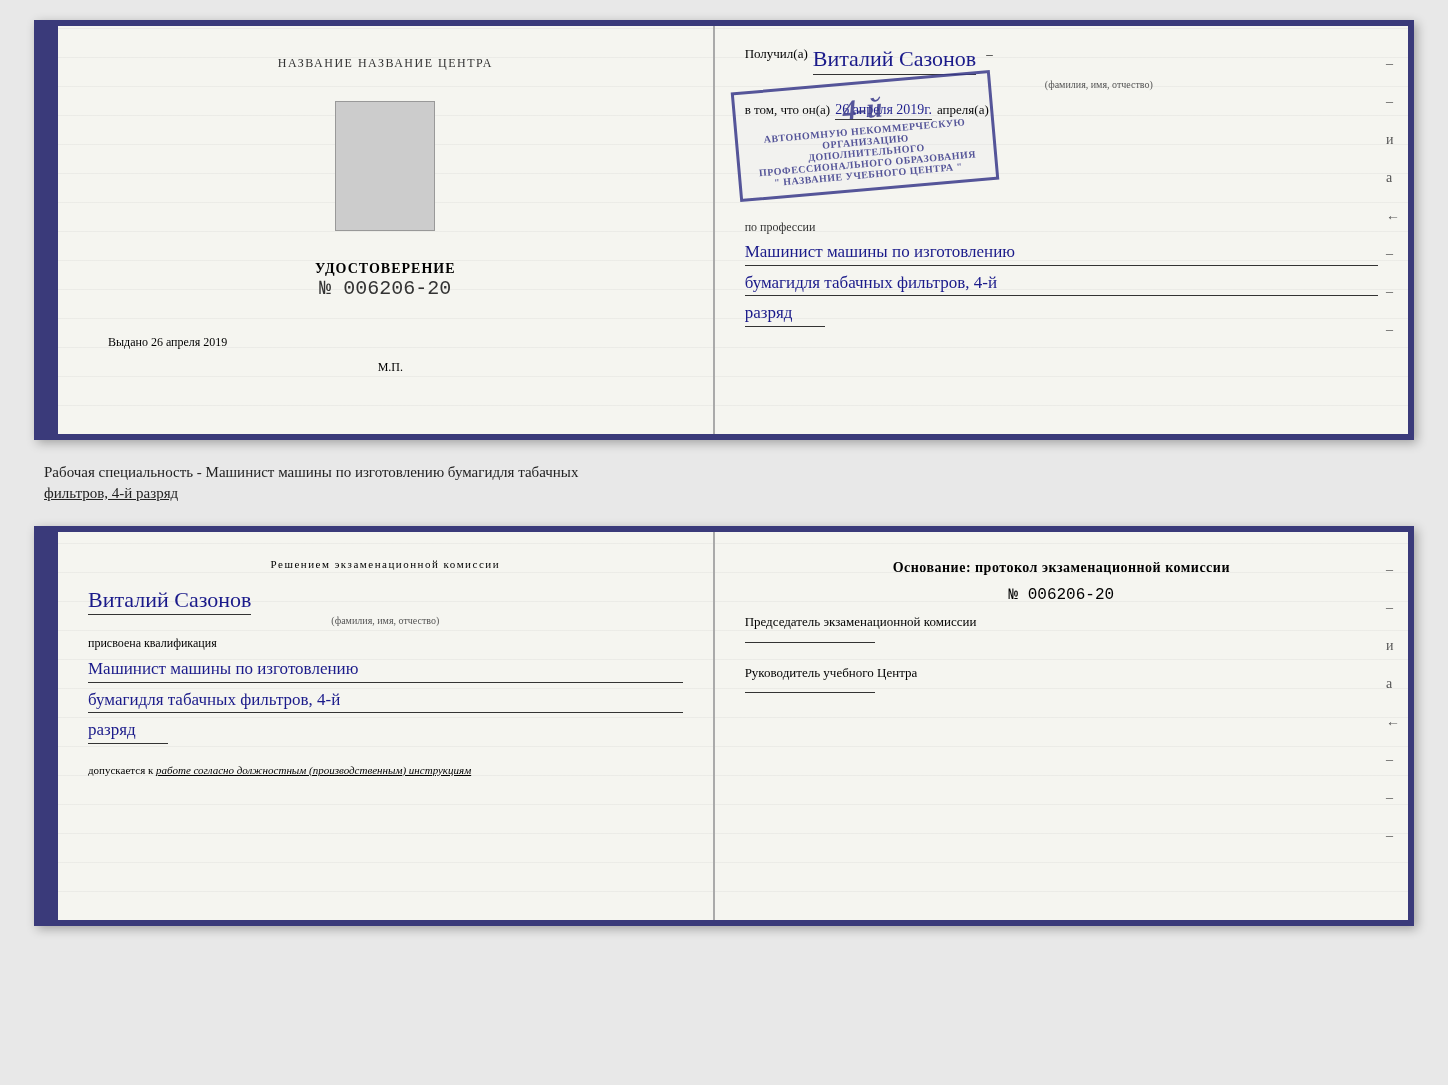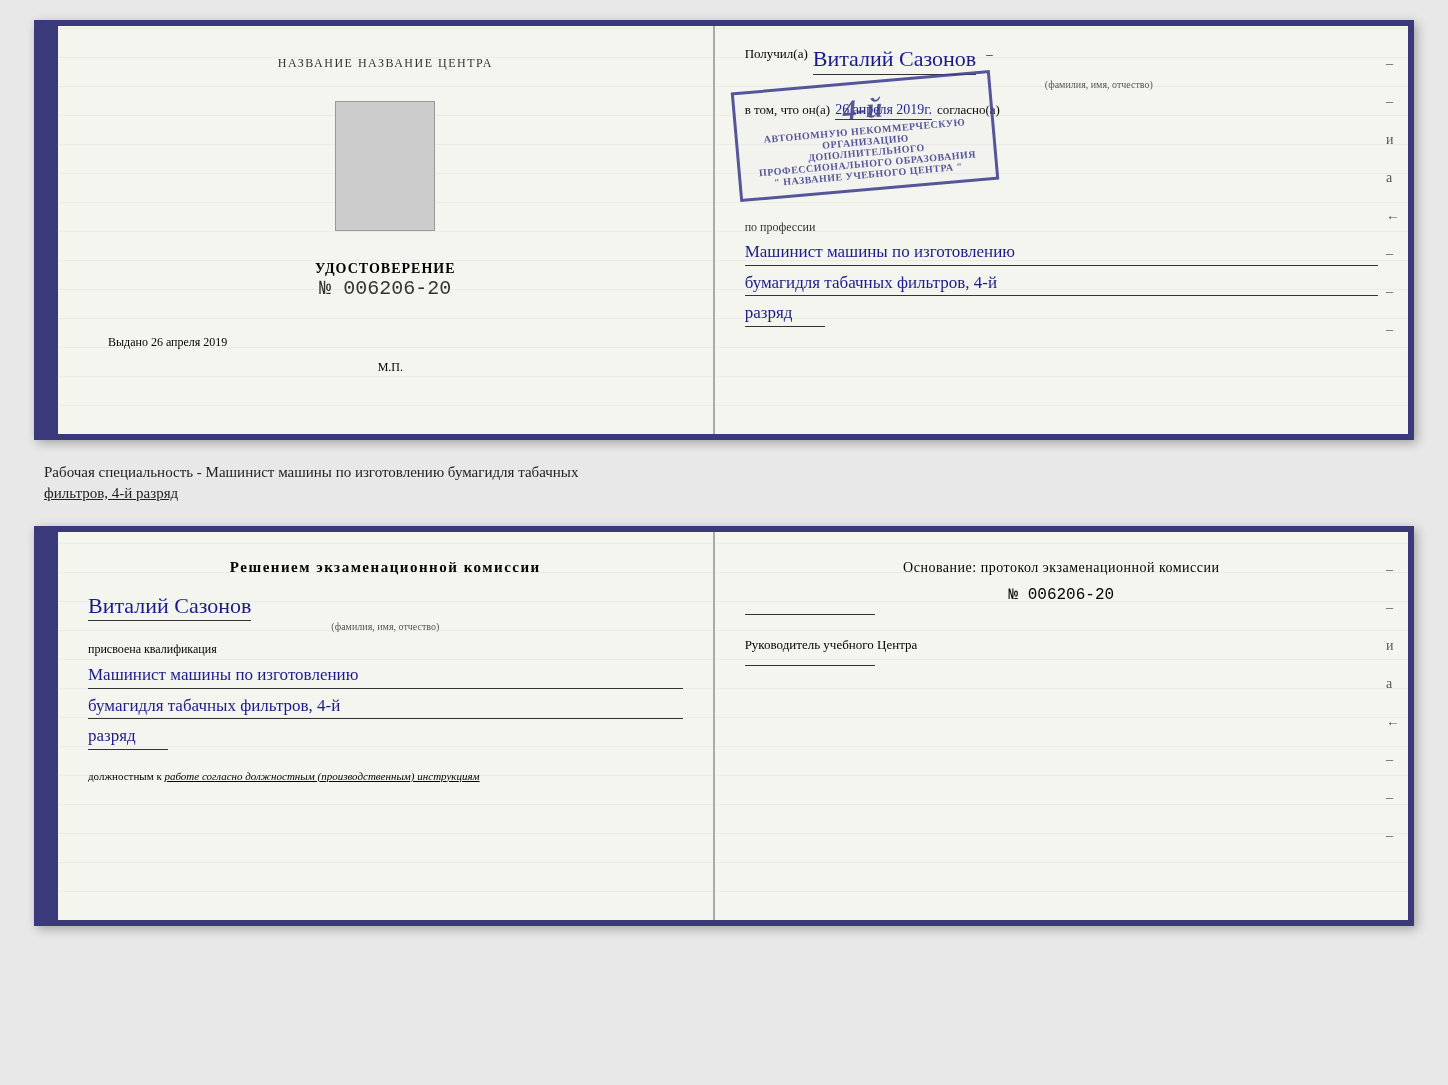--- a/index.html
+++ b/index.html
@@ -265,22 +265,22 @@
       background: repeating-linear-gradient(
         0deg,
         transparent,
         transparent 28px,
         rgba(0,0,0,0.04) 28px,
         rgba(0,0,0,0.04) 29px
       );
     }
 
     .komissia-title {
-      font-size: 15px;
-      font-weight: bold;
+      font-size: 11px;
+      font-weight: normal;
       letter-spacing: 1.5px;
       text-align: center;
       margin-bottom: 15px;
       line-height: 1.4;
     }
 
     .присвоена-line {
       font-size: 12px;
       margin: 10px 0 5px 0;
     }
@@ -298,20 +298,21 @@
       flex-direction: column;
       gap: 22px;
     }
 
     .osnov-title {
       font-size: 14px;
       text-align: center;
       letter-spacing: 0.5px;
       margin-bottom: 4px;
       line-height: 1.5;
+      font-weight: bold;
     }
 
     .num-line {
       font-size: 16px;
       font-family: 'Courier New', monospace;
       text-align: center;
       margin: 8px 0;
     }
 
     .ot-line {
@@ -363,21 +364,21 @@
       <span class="handwritten" style="font-size:22px;">Виталий Сазонов</span>
       <span style="font-size:13px;margin-left:10px;">–</span>
     </div>
     <div style="margin-left:75px;margin-top:-4px;">
       <span class="small-label">(фамилия, имя, отчество)</span>
     </div>
 
     <div class="vtom-line" style="margin-top:12px;">
       <span>в том, что он(а)</span>
       <span class="handwritten-small">26 апреля 2019г.</span>
-      <span>согласно(а)</span>
+      <span>апреля(а)</span>
     </div>
 
     <div class="stamp-overlay">
       <span class="stamp-big">4-й</span>
       <span>АВТОНОМНУЮ НЕКОММЕРЧЕСКУЮ ОРГАНИЗАЦИЮ</span>
       <span>ДОПОЛНИТЕЛЬНОГО ПРОФЕССИОНАЛЬНОГО ОБРАЗОВАНИЯ</span>
       <span>" НАЗВАНИЕ УЧЕБНОГО ЦЕНТРА "</span>
     </div>
 
     <div class="profess-line" style="margin-top:100px;">по профессии</div>
@@ -413,31 +414,32 @@
     <div style="margin-top:2px;">
       <span class="small-label">(фамилия, имя, отчество)</span>
     </div>
 
     <div class="присвоена-line">присвоена квалификация</div>
     <span class="handwritten-large">Машинист машины по изготовлению</span>
     <span class="handwritten-large">бумагидля табачных фильтров, 4-й</span>
     <span class="handwritten-large" style="width:80px;">разряд</span>
 
     <div class="допускается-line">
-      <span>должностным к</span>
+      <span>допускается к</span>
       <span style="font-style:italic;text-decoration:underline;">работе согласно должностным (производственным) инструкциям</span>
     </div>
   </div>
 
   <div class="bottom-right">
     <div class="osnov-title">Основание:  протокол  экзаменационной  комиссии</div>
 
     <div class="num-line">№  006206-20</div>
 
 
+    <div style="font-size:13px;line-height:1.5;margin-bottom:4px;">Председатель экзаменационной комиссии</div>
     <span class="sign-placeholder"></span>
 
     <div class="rukov-line">Руководитель учебного Центра</div>
     <span class="sign-placeholder"></span>
 
     <div class="right-side-dashes">
       <span class="dash-mark">–</span>
       <span class="dash-mark">–</span>
       <span class="dash-mark">и</span>
       <span class="dash-mark">а</span>

